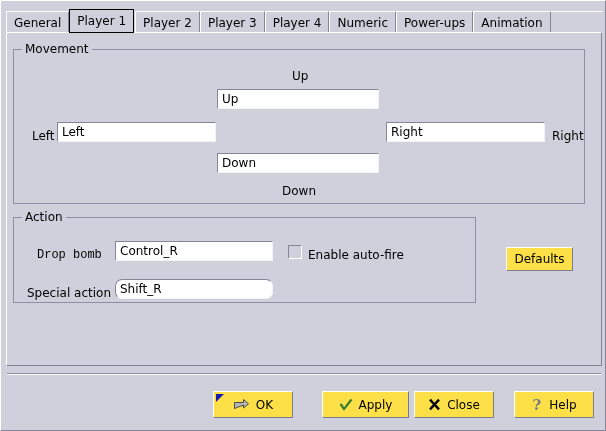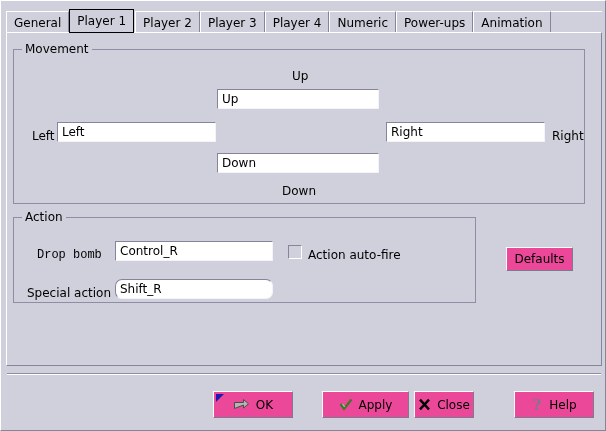--- a/index.html
+++ b/index.html
@@ -138,42 +138,42 @@
     border-left: 1px solid #85859a;
     border-top: 1px solid #85859a;
     border-right: 1px solid #ffffff;
     border-bottom: 1px solid #ffffff;
     box-sizing: border-box;
   }
 
   
   .btn {
     position: absolute;
-    background: #ec4899;
+    background: #fde047;
     border-left: 1px solid #ffffff;
     border-top: 1px solid #ffffff;
     border-right: 1px solid #7b7b90;
     border-bottom: 1px solid #7b7b90;
     box-sizing: border-box;
     font-size: 12px;
     color: #000;
     display: flex;
     align-items: center;
     justify-content: center;
     gap: 6px;
     cursor: default;
     user-select: none;
   }
   .btn .blabel { line-height: 14px; }
 
   #btn-defaults { left: 505px; top: 246px; width: 67px; height: 24px; }
 
   #btn-ok     { left: 212px; top: 390px; width: 80px; height: 27px; }
   #btn-apply  { left: 321px; top: 390px; width: 87px; height: 27px; }
-  #btn-close  { left: 413px; top: 390px; width: 60px; height: 27px; align-items: center; }
+  #btn-close  { left: 413px; top: 390px; width: 80px; height: 27px; align-items: center; }
   #btn-help   { left: 513px; top: 390px; width: 80px; height: 27px; }
 
   
   .focus-corner {
     position: absolute;
     left: 2px; top: 2px;
     width: 0; height: 0;
     border-top: 8px solid #1b1bb4;
     border-right: 8px solid transparent;
   }
@@ -225,21 +225,21 @@
   <span class="lbl" style="left:281px; top:183px;">Down</span>
 
   <div class="groupbox" id="grp-action">
     <span class="group-title">Action</span>
   </div>
 
   <span class="lbl" style="left:36px; top:247px;font-family:Liberation Mono, monospace;">Drop bomb</span>
   <input class="field" style="left: 114px; top: 240px; width: 158px;" value="Control_R">
 
   <div id="chk-autofire"></div>
-  <span class="lbl" style="left:307px; top:247px;">Action auto-fire</span>
+  <span class="lbl" style="left:307px; top:247px;">Enable auto-fire</span>
 
   <span class="lbl" style="left:26px; top:285px;">Special action</span>
   <input class="field" style="left: 114px; top: 278px; width: 158px; border-radius: 7px;" value="Shift_R">
 
   <div class="btn" id="btn-defaults">
     <span class="blabel">Defaults</span>
   </div>
 
   <div id="separator"></div>
 

